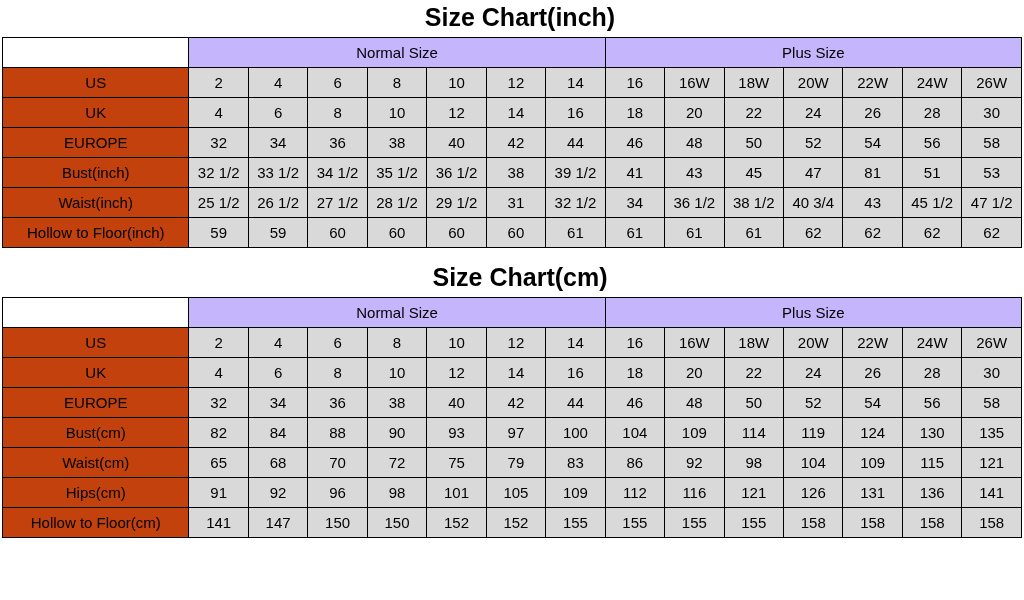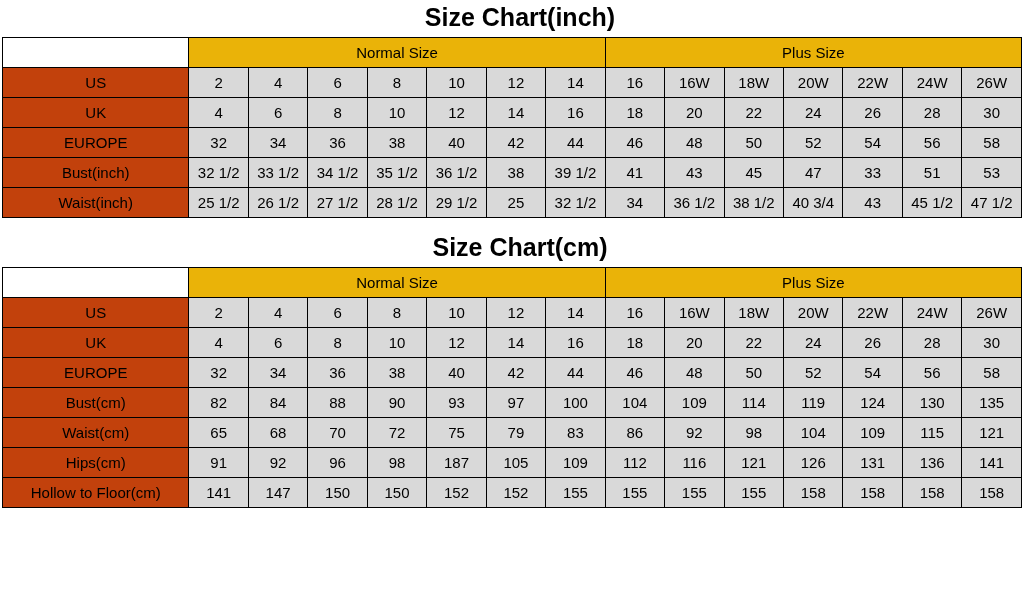--- a/index.html
+++ b/index.html
@@ -43,21 +43,21 @@
     font-family: "Liberation Sans", sans-serif;
     overflow: hidden;
     white-space: nowrap;
   }
   .rowlabel {
     background: #c2410c;
     width: 185px;
     font-size: 15px;
   }
   .grpcell {
-    background: #eab308;
+    background: #c4b5fd;
     font-size: 18px;
   }
   .datacell {
     background: #d9d9d9;
   }
   .blank {
     background: #ffffff;
     border: 1px solid #000000;
   }
   .spacer {
@@ -156,40 +156,57 @@
             <td class="datacell">33 1/2</td>
             <td class="datacell">34 1/2</td>
             <td class="datacell">35 1/2</td>
             <td class="datacell">36 1/2</td>
             <td class="datacell">38</td>
             <td class="datacell">39 1/2</td>
             <td class="datacell">41</td>
             <td class="datacell">43</td>
             <td class="datacell">45</td>
             <td class="datacell">47</td>
-            <td class="datacell">33</td>
+            <td class="datacell">81</td>
             <td class="datacell">51</td>
             <td class="datacell">53</td>
           </tr>
           <tr>
             <td class="rowlabel">Waist(inch)</td>
             <td class="datacell">25 1/2</td>
             <td class="datacell">26 1/2</td>
             <td class="datacell">27 1/2</td>
             <td class="datacell">28 1/2</td>
             <td class="datacell">29 1/2</td>
-            <td class="datacell">25</td>
+            <td class="datacell">31</td>
             <td class="datacell">32 1/2</td>
             <td class="datacell">34</td>
             <td class="datacell">36 1/2</td>
             <td class="datacell">38 1/2</td>
             <td class="datacell">40 3/4</td>
             <td class="datacell">43</td>
             <td class="datacell">45 1/2</td>
             <td class="datacell">47 1/2</td>
+          </tr>
+          <tr>
+            <td class="rowlabel">Hollow to Floor(inch)</td>
+            <td class="datacell">59</td>
+            <td class="datacell">59</td>
+            <td class="datacell">60</td>
+            <td class="datacell">60</td>
+            <td class="datacell">60</td>
+            <td class="datacell">60</td>
+            <td class="datacell">61</td>
+            <td class="datacell">61</td>
+            <td class="datacell">61</td>
+            <td class="datacell">61</td>
+            <td class="datacell">62</td>
+            <td class="datacell">62</td>
+            <td class="datacell">62</td>
+            <td class="datacell">62</td>
           </tr>
         </tbody>
       </table>
     </div>
     <div class="spacer"></div>
     <div class="chart-block">
       <div class="chart-title">Size Chart(cm)</div>
       <table class="size-table">
         <colgroup>
           <col class="lbl">
@@ -300,21 +317,21 @@
             <td class="datacell">109</td>
             <td class="datacell">115</td>
             <td class="datacell">121</td>
           </tr>
           <tr>
             <td class="rowlabel">Hips(cm)</td>
             <td class="datacell">91</td>
             <td class="datacell">92</td>
             <td class="datacell">96</td>
             <td class="datacell">98</td>
-            <td class="datacell">187</td>
+            <td class="datacell">101</td>
             <td class="datacell">105</td>
             <td class="datacell">109</td>
             <td class="datacell">112</td>
             <td class="datacell">116</td>
             <td class="datacell">121</td>
             <td class="datacell">126</td>
             <td class="datacell">131</td>
             <td class="datacell">136</td>
             <td class="datacell">141</td>
           </tr>

